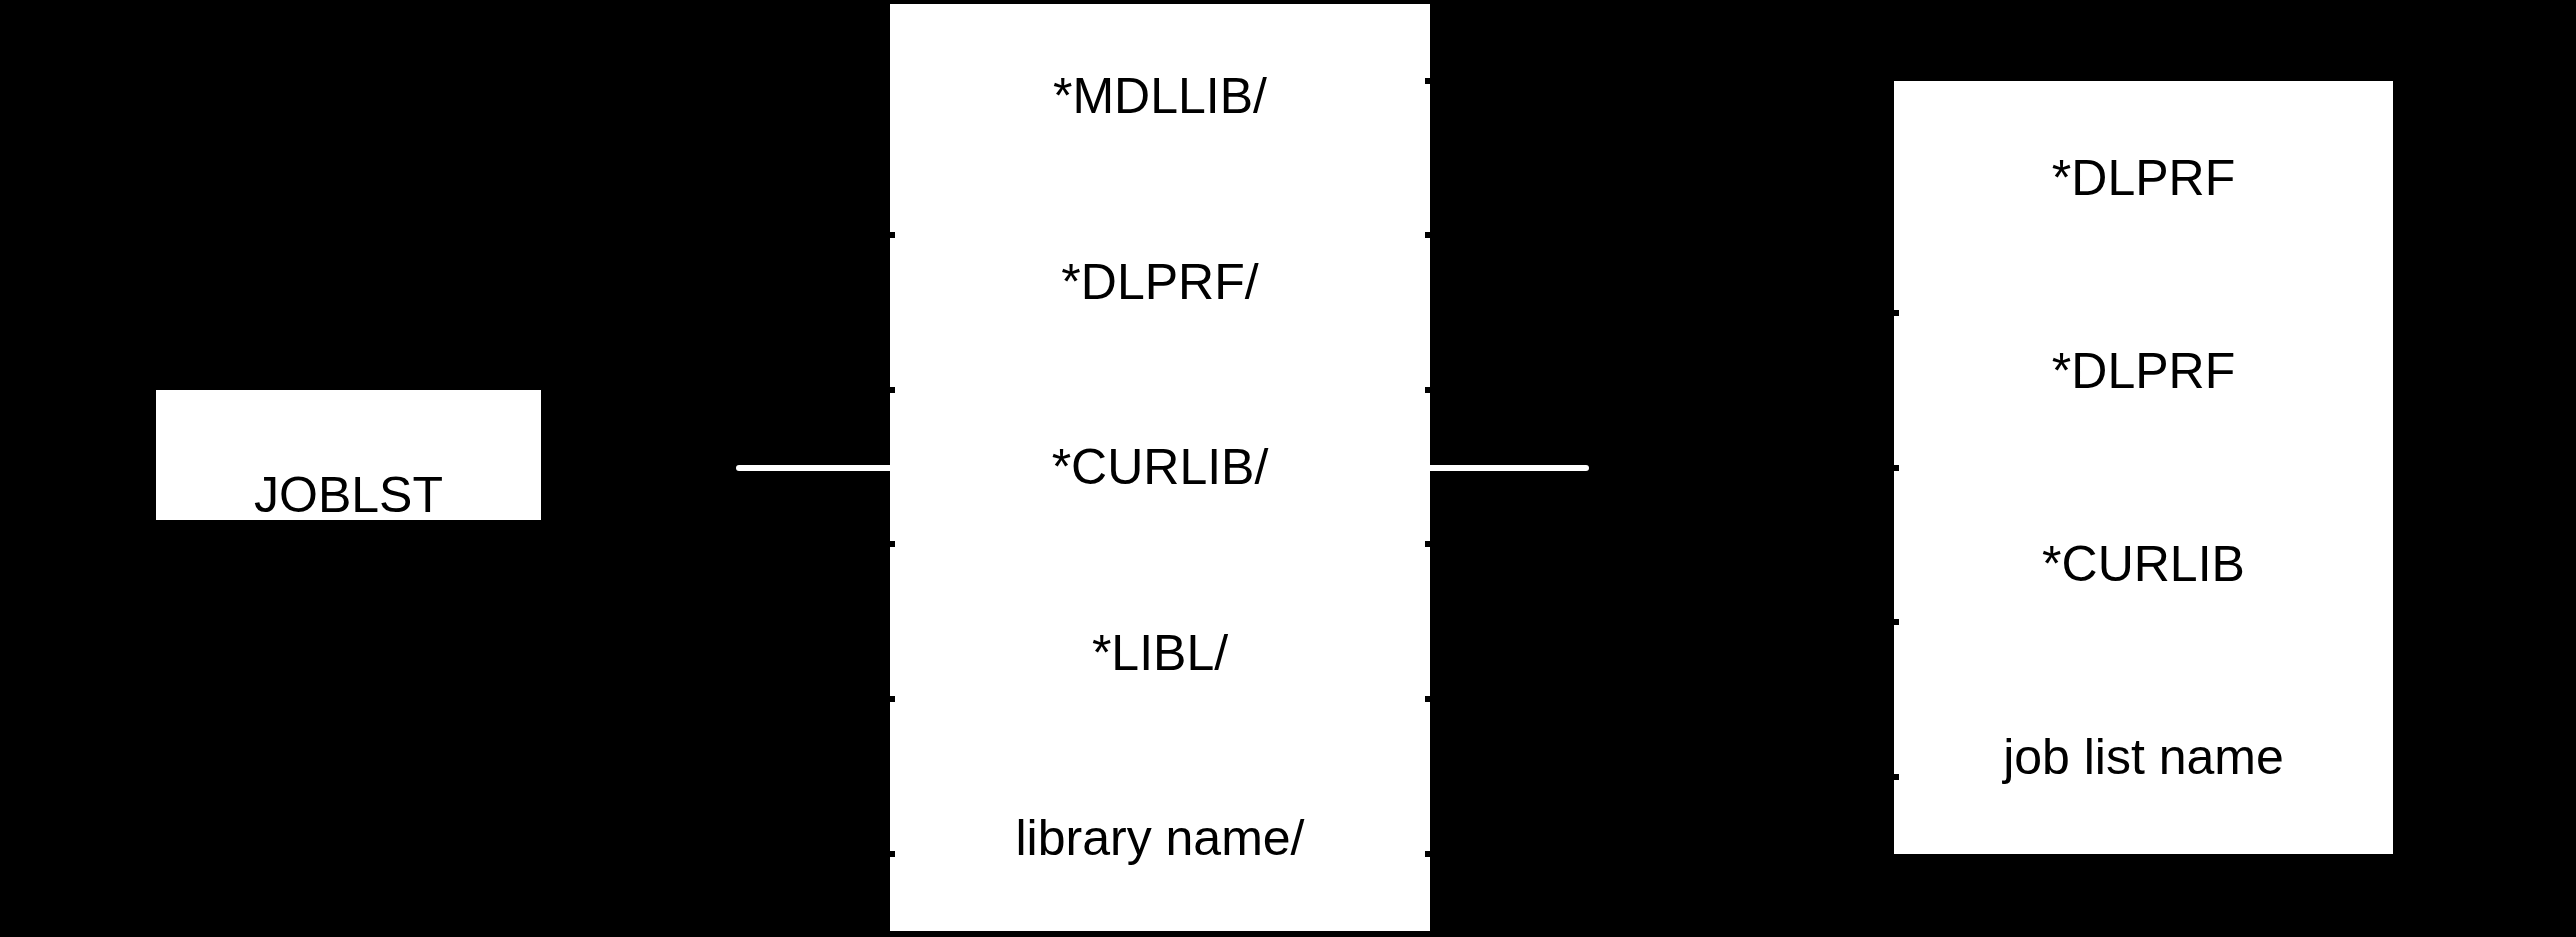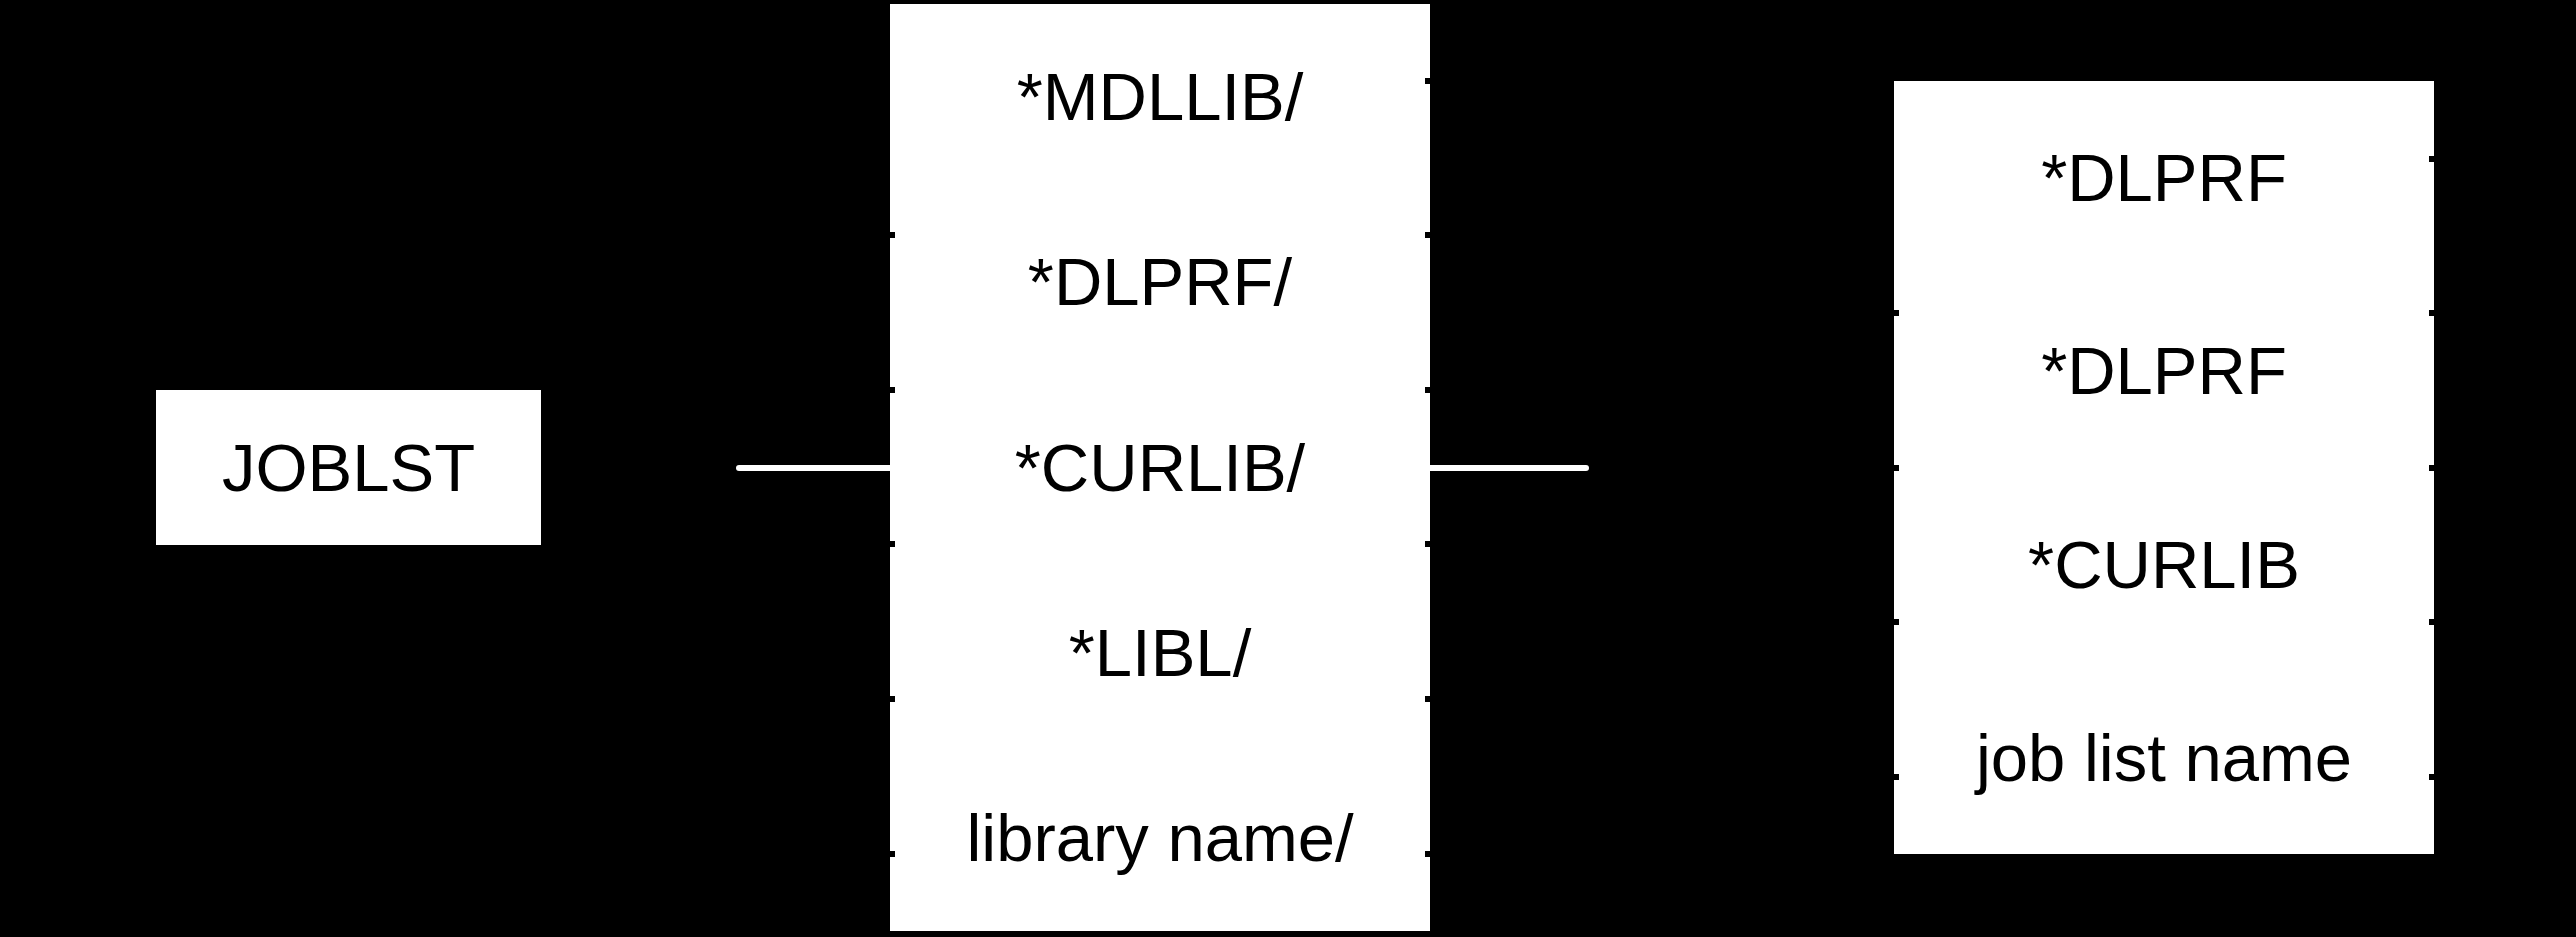--- a/index.html
+++ b/index.html
@@ -15,32 +15,32 @@
     position:relative;
     overflow:hidden;
     font-family:"Liberation Sans", sans-serif;
     color:var(--ink);
   }
   #diagram{position:absolute;inset:0;}
   .box{
     position:absolute;
     background:var(--box);
     color:var(--ink);
-    font-size:67px;
+    font-size:50px;
     line-height:1;
   }
   .command-box{
-    left:156px;top:390px;width:385px;height:155px;
-    display:flex;align-items:center;justify-content:center;
+    left:156px;top:390px;width:385px;height:130px;
+    display:flex;align-items:flex-end;justify-content:center;
   }
   .stack-box{
     display:flex;flex-direction:column;
   }
   .lib-box{left:890px;top:3.6px;width:540px;height:927px;}
-  .job-box{left:1894px;top:81px;width:540px;height:773px;}
+  .job-box{left:1894px;top:81px;width:499px;height:773px;}
   .option-row{
     flex:1 1 0;
     display:flex;align-items:center;justify-content:center;
   }
   .connector{
     position:absolute;
     top:465px;height:6.2px;
     background:var(--line);
   }
   .connector.cap-left{left:736px;width:154px;border-radius:3.1px 0 0 3.1px;}

